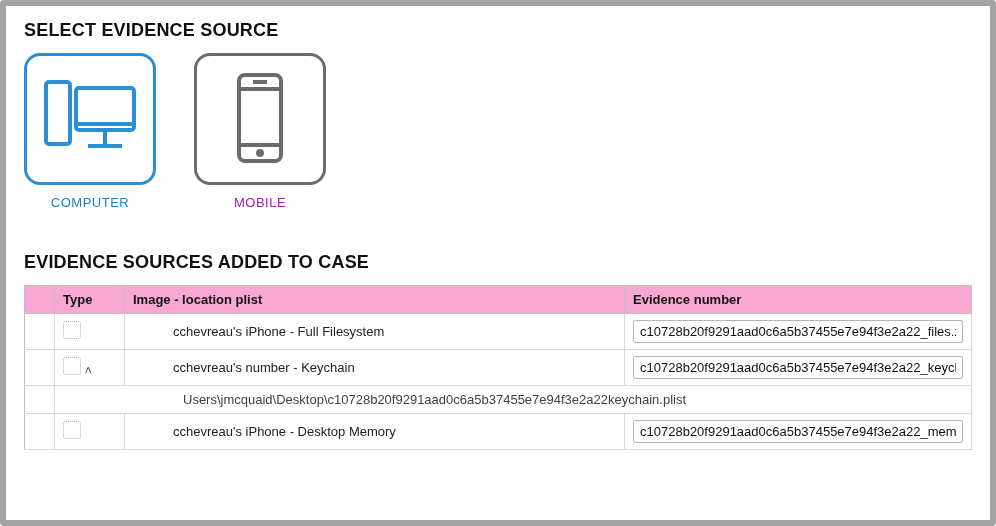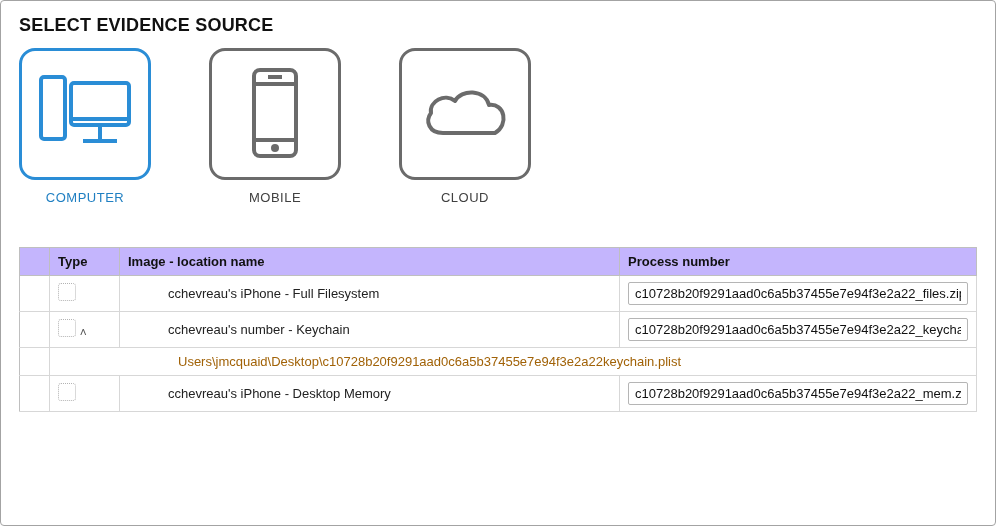--- a/index.html
+++ b/index.html
@@ -6,36 +6,36 @@
   body {
     margin: 0;
     padding: 0;
     font-family: "Segoe UI", Arial, sans-serif;
     background: #fff;
     color: #222;
   }
   .outer {
     width: 996px;
     height: 526px;
-    border: 1px solid #a3a3a3;
+    border: 6px solid #a3a3a3;
     border-radius: 4px;
     padding: 14px 18px 0 18px;
     position: relative;
     overflow: hidden;
   }
   .section-title {
     font-size: 18px;
     font-weight: 700;
     color: #111;
     margin: 0 0 12px 0;
     letter-spacing: .2px;
   }
   .source-row {
     display: flex;
-    gap: 58px;
+    gap: 38px;
     align-items: flex-start;
     margin-bottom: 30px;
   }
   .source-item {
     display: flex;
     flex-direction: column;
     align-items: center;
     cursor: pointer;
   }
   .source-tile {
@@ -50,37 +50,37 @@
   }
   .source-item.selected .source-tile {
     border-color: #2a8dd6;
   }
   .source-item.selected .source-label {
     color: #1f7fc2;
   }
   .source-label {
     margin-top: 10px;
     font-size: 13px;
-    color: #404040;
+    color: #a21caf;
     letter-spacing: .5px;
   }
   .table-wrap {
     margin-top: 42px;
   }
   table {
     width: 100%;
     border-collapse: collapse;
     font-size: 13px;
   }
   thead th {
     text-align: left;
     font-weight: 700;
     padding: 6px 8px;
     border: 1px solid #bfbfbf;
-    background: #c4b5fd;
+    background: #f9a8d4;
     color: #111;
   }
   tbody td {
     padding: 6px 8px;
     border: 1px solid #d7d7d7;
     vertical-align: middle;
     color: #222;
     white-space: nowrap;
   }
   .col-expand { width: 30px; }
@@ -103,21 +103,21 @@
     width: 100%;
     border: 1px solid #b5b5b5;
     border-radius: 2px;
     padding: 3px 6px;
     font-family: inherit;
     font-size: 13px;
     color: #111;
     background: #fff;
   }
   .name-indent { padding-left: 40px; display: inline-block; }
-  .child-path  { padding-left: 120px; display: inline-block; color:#a16207;text-align:center; }
+  .child-path  { padding-left: 120px; display: inline-block; color:#404040;text-align:center; }
   th.col-expand, td.cell-expand { border-left: 1px solid #bfbfbf; }
 </style>
 </head>
 <body>
 
 <div class="outer">
 
   <h2 class="section-title">SELECT EVIDENCE SOURCE</h2>
 
   <div class="source-row">
@@ -145,42 +145,33 @@
             <line x1="14" y1="20" x2="56" y2="20"></line>
             <line x1="14" y1="76" x2="56" y2="76"></line>
             <circle cx="35" cy="84" r="4" fill="#6b6b6b" stroke="none"></circle>
             <line x1="28" y1="13" x2="42" y2="13"></line>
           </g>
         </svg>
       </div>
       <div class="source-label">MOBILE</div>
     </div>
 
-    <div class="source-item">
-      <div class="source-tile">
-        <svg width="100" height="70" viewBox="0 0 100 70">
-          <g fill="none" stroke="#6b6b6b" stroke-width="4" stroke-linejoin="round">
-            <path d="M28 54 C14 54 10 42 16 34 C14 22 30 14 40 22 C46 10 70 10 74 26 C90 24 94 46 80 54 Z"></path>
-          </g>
-        </svg>
-      </div>
-      <div class="source-label">CLOUD</div>
-    </div>
 
   </div>
 
   <div class="table-wrap">
+    <h2 class="section-title">EVIDENCE SOURCES ADDED TO CASE</h2>
 
     <table>
       <thead>
         <tr>
           <th class="col-expand"></th>
           <th class="col-type">Type</th>
-          <th class="col-name">Image - location name</th>
-          <th class="col-evnum">Process number</th>
+          <th class="col-name">Image - location plist</th>
+          <th class="col-evnum">Evidence number</th>
         </tr>
       </thead>
       <tbody>
 
         <tr>
           <td class="cell-expand"></td>
           <td><span class="type-icon"></span></td>
           <td><span class="name-indent">cchevreau's iPhone - Full Filesystem</span></td>
           <td>
             <input class="ev-input" type="text" value="c10728b20f9291aad0c6a5b37455e7e94f3e2a22_files.zip" style="">

